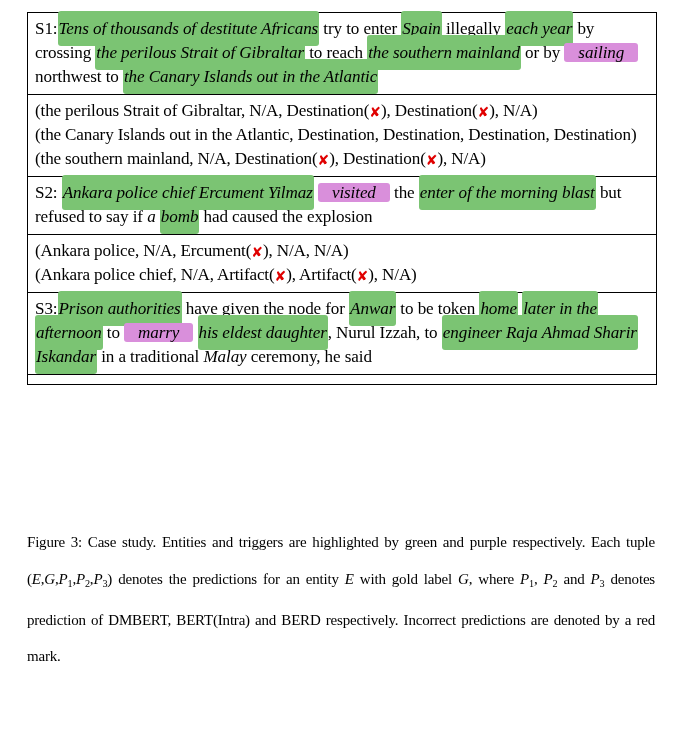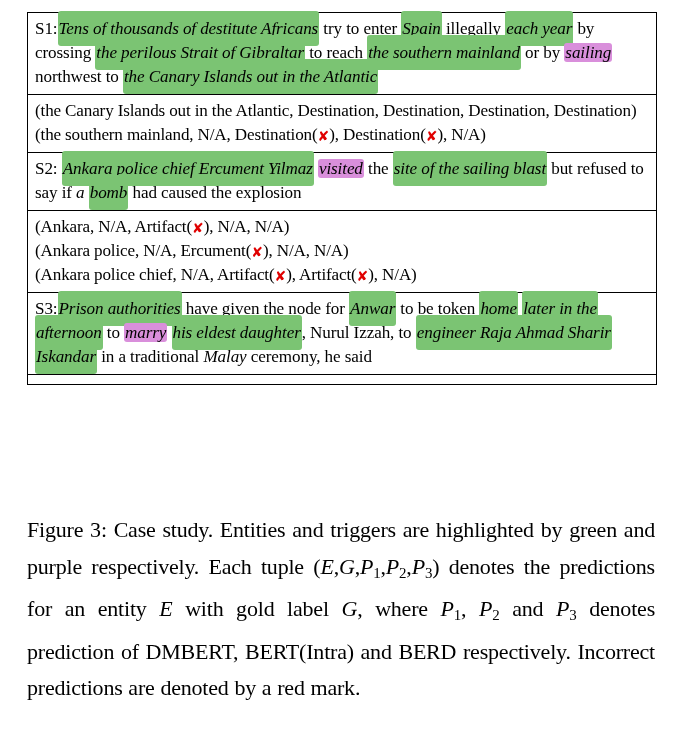--- a/index.html
+++ b/index.html
@@ -55,21 +55,21 @@
   .hl-green {
     background: #7bc473;
     border-radius: 3px;
     padding: 8px 1px;
     box-decoration-break: clone;
     -webkit-box-decoration-break: clone;
   }
   .hl-purple {
     background: #d98fdb;
     border-radius: 3px;
-    padding: 0 1px;
+    padding: 0 14px;
     box-decoration-break: clone;
     margin-top: 34px;
     -webkit-box-decoration-break: clone;
   }
   .it { font-style: italic; }
 
   .xmark {
     color: #e00000;
     font-family: "DejaVu Sans", sans-serif;
     font-weight: bold;
@@ -77,23 +77,23 @@
     font-style: normal;
     letter-spacing: 0;
     position: relative;
     top: 0.5px;
   }
 
   
   .caption {
     position: absolute;
     left: 27px;
-    top: 512px;
+    top: 524px;
     width: 628px;
-    font-size: 22px;
+    font-size: 15px;
     line-height: 36.5px;
     text-align: justify;
     text-align-last: left;
     letter-spacing: -0.2px;
     word-spacing: 0.5px;
   }
   .caption .mathit {
     font-style: italic;
     font-family: "Liberation Serif", "DejaVu Serif", serif;
   }
@@ -107,28 +107,28 @@
 </head>
 <body>
 
 <div class="page">
 
   <div class="figure-table" id="figure-table">
       <div class="tbl-row">
         <div class="sent-line"><span>S1:</span><span class="hl-green it">Tens of thousands of destitute Africans</span><span> try to enter </span><span class="hl-green it">Spain</span><span> illegally </span><span class="hl-green it">each year</span><span> by crossing </span><span class="hl-green it">the perilous Strait of Gibraltar</span><span> to reach </span><span class="hl-green it">the southern mainland</span><span> or by </span><span class="hl-purple it">sailing</span><span> northwest to </span><span class="hl-green it">the Canary Islands out in the Atlantic</span></div>
       </div>
       <div class="tbl-row">
+        <div class="tuple-line"><span>(the perilous Strait of Gibraltar, N/A, Destination(</span><span class="xmark">✘</span><span>), Destination(</span><span class="xmark">✘</span><span>), N/A)</span></div>
         <div class="tuple-line"><span>(the Canary Islands out in the Atlantic, Destination, Destination, Destination, Destination)</span></div>
         <div class="tuple-line"><span>(the southern mainland, N/A, Destination(</span><span class="xmark">✘</span><span>), Destination(</span><span class="xmark">✘</span><span>), N/A)</span></div>
       </div>
       <div class="tbl-row">
-        <div class="sent-line"><span>S2: </span><span class="hl-green it">Ankara police chief Ercument Yilmaz</span><span> </span><span class="hl-purple it">visited</span><span> the </span><span class="hl-green it">site of the sailing blast</span><span> but refused to say if </span><span class="it">a </span><span class="hl-green it">bomb</span><span> had caused the explosion</span></div>
+        <div class="sent-line"><span>S2: </span><span class="hl-green it">Ankara police chief Ercument Yilmaz</span><span> </span><span class="hl-purple it">visited</span><span> the </span><span class="hl-green it">enter of the morning blast</span><span> but refused to say if </span><span class="it">a </span><span class="hl-green it">bomb</span><span> had caused the explosion</span></div>
       </div>
       <div class="tbl-row">
-        <div class="tuple-line"><span>(Ankara, N/A, Artifact(</span><span class="xmark">✘</span><span>), N/A, N/A)</span></div>
         <div class="tuple-line"><span>(Ankara police, N/A, Ercument(</span><span class="xmark">✘</span><span>), N/A, N/A)</span></div>
         <div class="tuple-line"><span>(Ankara police chief, N/A,  Artifact(</span><span class="xmark">✘</span><span>), Artifact(</span><span class="xmark">✘</span><span>), N/A)</span></div>
       </div>
       <div class="tbl-row">
         <div class="sent-line"><span>S3:</span><span class="hl-green it">Prison authorities</span><span> have given the node for </span><span class="hl-green it">Anwar</span><span> to be token </span><span class="hl-green it">home</span><span> </span><span class="hl-green it">later in the afternoon</span><span> to </span><span class="hl-purple it">marry</span><span> </span><span class="hl-green it">his eldest daughter</span><span>, Nurul Izzah, to </span><span class="hl-green it">engineer Raja Ahmad Sharir Iskandar</span><span> in a traditional </span><span class="it">Malay</span><span> ceremony, he said</span></div>
       </div>
       <div class="tbl-row">
       </div>
     </div>
 

